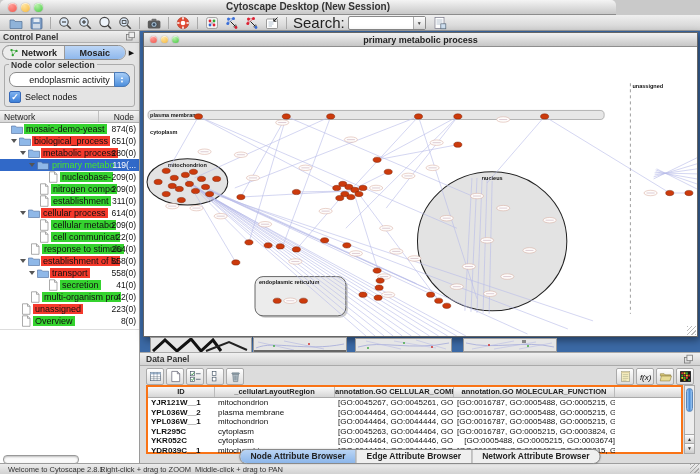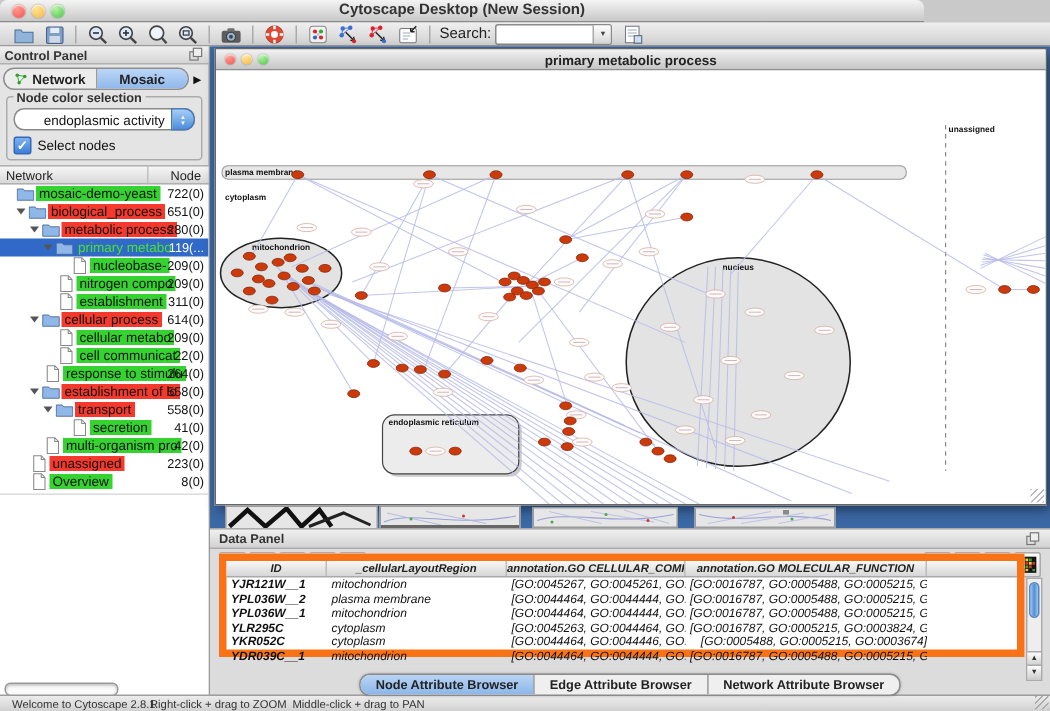--- a/index.html
+++ b/index.html
@@ -18,21 +18,21 @@
   .l-grn{background:radial-gradient(circle at 35% 30%,#b6f0a6,#41c93e);}
   .win-title{position:absolute;left:0;right:0;top:1px;text-align:center;
     font-size:10px;font-weight:bold;color:#333;}
   
   #toolbar{left:0;top:15px;width:700px;height:16px;
     background:linear-gradient(#efefef,#d2d2d2);border-bottom:1px solid #9a9a9a;
     display:flex;align-items:center;padding-left:6px;box-sizing:border-box;}
   .tbtn{width:20px;height:15px;border:none;background:transparent;padding:0;
     display:flex;align-items:center;justify-content:center;}
   .tsep{width:1px;height:12px;background:#aaa;margin:0 4px;}
-  #search-label{font-size:10px;color:#222;margin:0 3px 0 2px;}
+  #search-label{font-size:15px;color:#222;margin:0 3px 0 2px;}
   #search-combo{width:76px;height:12px;background:#fff;border:1px solid #8a8a8a;
     border-radius:2px;position:relative;}
   #search-combo .cap{position:absolute;right:0;top:0;bottom:0;width:11px;
     background:linear-gradient(#fdfdfd,#d8d8d8);border-left:1px solid #aaa;
     font-size:5px;color:#444;display:flex;align-items:center;justify-content:center;}
   
   #control-panel{left:0;top:31px;width:140px;height:432px;background:#e4e4e4;
     border-right:1px solid #9a9a9a;box-sizing:border-box;}
   .cp-head{height:11px;background:linear-gradient(#f0f0f0,#d4d4d4);
     border-bottom:1px solid #b0b0b0;font-size:8.5px;font-weight:bold;color:#333;
@@ -101,22 +101,22 @@
   #data-panel{left:140px;top:352px;width:560px;height:111px;background:#dcdcdc;}
   .dp-head{height:12px;background:linear-gradient(#f0f0f0,#d2d2d2);
     border-top:1px solid #aaa;border-bottom:1px solid #aaa;font-size:8.5px;
     font-weight:bold;color:#333;display:flex;align-items:center;padding:0 6px;}
   .dp-head .sp{flex:1;}
   .dp-toolbar{height:21px;display:flex;align-items:center;padding:0 6px;gap:2px;}
   .dbtn{width:18px;height:17px;border:1px solid #aaa;border-radius:2px;
     background:linear-gradient(#fff,#ddd);display:flex;align-items:center;
     justify-content:center;padding:0;}
   .dbtn.right1{margin-left:auto;}
-  .dp-table{position:absolute;left:6px;top:17px;width:537px;height:69px;background:#fff;
-    border:5px solid #f97316;box-sizing:border-box;font-style:italic;}
+  .dp-table{position:absolute;left:6px;top:33px;width:537px;height:69px;background:#fff;
+    border:2px solid #f97316;box-sizing:border-box;}
   .dp-hrow{display:flex;height:10px;background:linear-gradient(#f8f8f8,#d6d6d6);
     border-bottom:1px solid #aaa;}
   .dp-hcell{font-size:7.5px;font-weight:bold;color:#222;text-align:center;
     overflow:hidden;white-space:nowrap;border-right:1px solid #bbb;box-sizing:border-box;
     line-height:10px;flex:none;}
   .dp-row{display:flex;height:9.6px;}
   .dp-cell{font-size:8px;color:#111;overflow:hidden;white-space:nowrap;
     line-height:9.6px;padding-left:3px;box-sizing:border-box;flex:none;}
   .dp-cell.id{font-weight:bold;}
   #dp-scroll{position:absolute;right:5px;top:33px;width:11px;height:69px;
@@ -314,21 +314,21 @@
     <span class="c2">Node</span>
   </div>
   <div id="tree">
       <div class="trow">
         <span class="ind" style="width: 2px;"></span>
         <span class="tri empty"></span>
         <span class="ticon"><svg viewBox="0 0 12 12">
             <path d="M0.5 3 h4 l1 1.2 h6 v6.3 h-11 z" fill="#8fb8e8" stroke="#4a6a9a" stroke-width="0.6"></path>
           </svg></span>
         <span class="tlabel hl-green">mosaic-demo-yeast</span>
-        <span class="tcount">722(0)</span>
+        <span class="tcount">874(6)</span>
       </div>
       <div class="trow">
         <span class="ind" style="width: 11px;"></span>
         <span class="tri"></span>
         <span class="ticon"><svg viewBox="0 0 12 12">
             <path d="M0.5 3 h4 l1 1.2 h6 v6.3 h-11 z" fill="#8fb8e8" stroke="#4a6a9a" stroke-width="0.6"></path>
           </svg></span>
         <span class="tlabel hl-red">biological_process</span>
         <span class="tcount">651(0)</span>
       </div>

